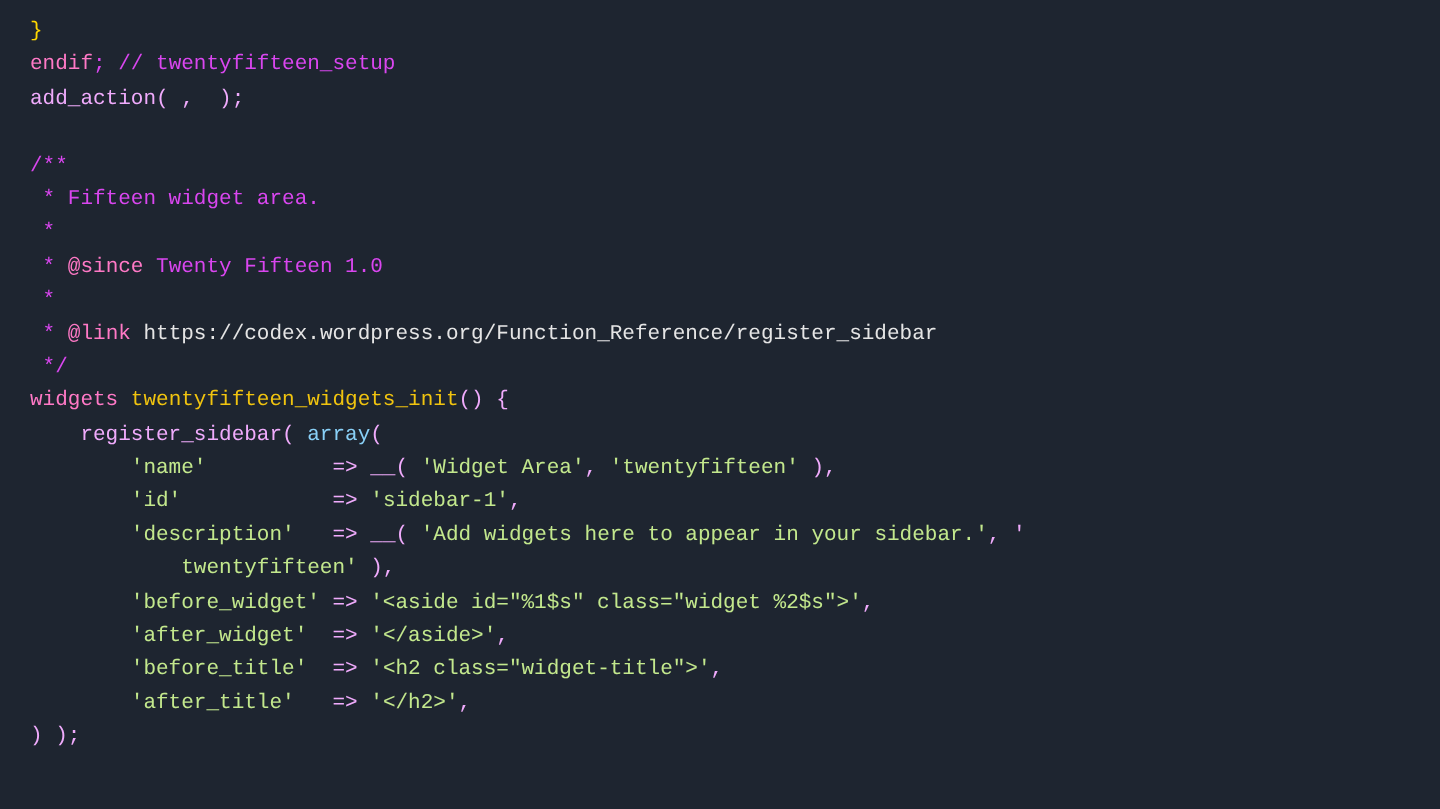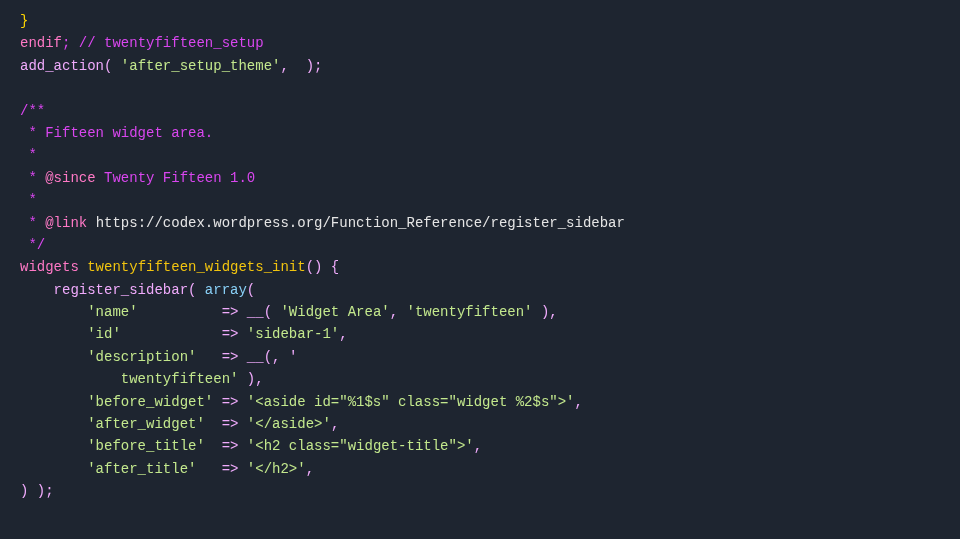--- a/index.html
+++ b/index.html
@@ -47,34 +47,34 @@
     .at-since { color: #ff79c6; }
     .brace { color: #ffd700; }
   </style>
 </head>
 <body>
 
 <div class="code-container">
   <div id="code-lines">
       <div class="code-line"><span class="brace">}</span></div>
       <div class="code-line"><span class="keyword-pink">endif</span><span class="comment-gray">; // twentyfifteen_setup</span></div>
-      <div class="code-line"><span class="white">add_action</span><span class="white">( </span><span class="string-green">'after_setup_theme'</span><span class="white">, </span><span class="white"> );</span></div>
+      <div class="code-line"><span class="white">add_action</span><span class="white">( </span><span class="white">, </span><span class="white"> );</span></div>
       <div class="code-line">&nbsp;</div>
       <div class="code-line"><span class="comment-gray">/**</span></div>
       <div class="code-line"><span class="comment-gray"> * Fifteen widget area.</span></div>
       <div class="code-line"><span class="comment-gray"> *</span></div>
       <div class="code-line"><span class="comment-gray"> * </span><span class="at-since">@since</span><span class="comment-gray"> Twenty Fifteen 1.0</span></div>
       <div class="code-line"><span class="comment-gray"> *</span></div>
       <div class="code-line"><span class="comment-gray"> * </span><span class="at-since">@link</span><span class="comment-link"> https://codex.wordpress.org/Function_Reference/register_sidebar</span></div>
       <div class="code-line"><span class="comment-gray"> */</span></div>
       <div class="code-line"><span class="keyword-pink">widgets</span><span class="white"> </span><span class="func-yellow">twentyfifteen_widgets_init</span><span class="white">() {</span></div>
       <div class="code-line"><span class="white">    register_sidebar</span><span class="white">( </span><span class="light-blue">array</span><span class="white">(</span></div>
       <div class="code-line"><span class="string-green">        'name'</span><span class="white">          =&gt; </span><span class="white">__(</span><span class="string-green"> 'Widget Area'</span><span class="white">, </span><span class="string-green">'twentyfifteen'</span><span class="white"> ),</span></div>
       <div class="code-line"><span class="string-green">        'id'</span><span class="white">            =&gt; </span><span class="string-green">'sidebar-1'</span><span class="white">,</span></div>
-      <div class="code-line"><span class="string-green">        'description'</span><span class="white">   =&gt; </span><span class="white">__(</span><span class="white">, '</span></div>
+      <div class="code-line"><span class="string-green">        'description'</span><span class="white">   =&gt; </span><span class="white">__(</span><span class="string-green"> 'Add widgets here to appear in your sidebar.'</span><span class="white">, '</span></div>
       <div class="code-line"><span class="string-green">            twentyfifteen'</span><span class="white"> ),</span></div>
       <div class="code-line"><span class="string-green">        'before_widget'</span><span class="white"> =&gt; </span><span class="string-green">'&lt;aside id="%1$s" class="widget %2$s"&gt;'</span><span class="white">,</span></div>
       <div class="code-line"><span class="string-green">        'after_widget'</span><span class="white">  =&gt; </span><span class="string-green">'&lt;/aside&gt;'</span><span class="white">,</span></div>
       <div class="code-line"><span class="string-green">        'before_title'</span><span class="white">  =&gt; </span><span class="string-green">'&lt;h2 class="widget-title"&gt;'</span><span class="white">,</span></div>
       <div class="code-line"><span class="string-green">        'after_title'</span><span class="white">   =&gt; </span><span class="string-green">'&lt;/h2&gt;'</span><span class="white">,</span></div>
       <div class="code-line"><span class="white">) );</span></div>
     </div>
 </div>
 
 </body></html>

